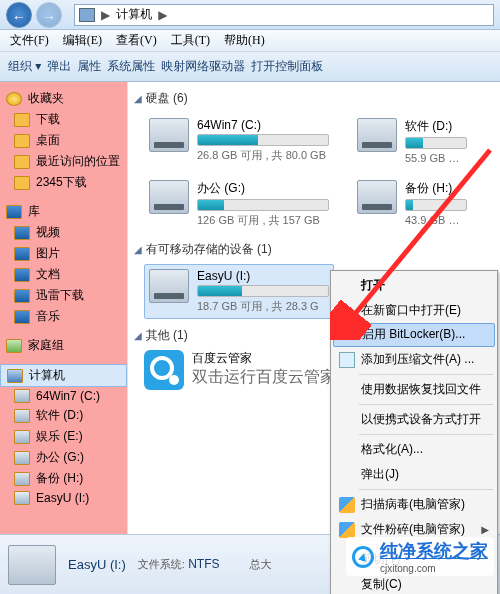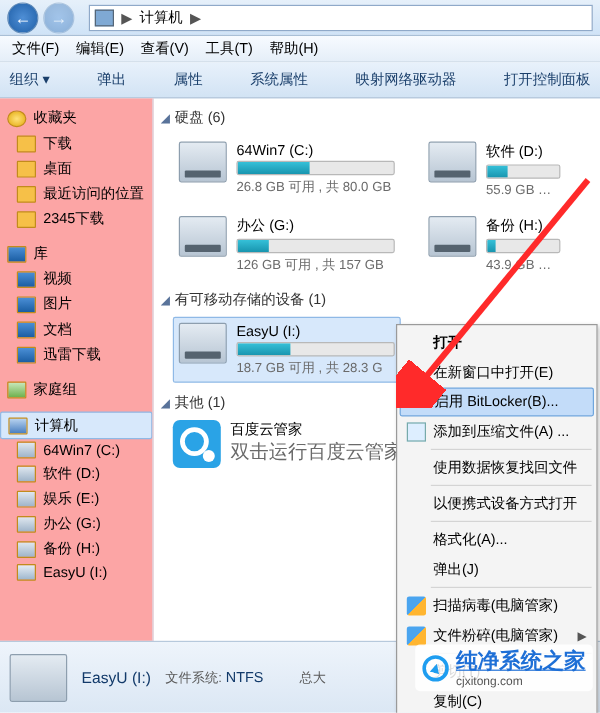--- a/index.html
+++ b/index.html
@@ -6,22 +6,22 @@
 body { width:500px; height:594px; overflow:hidden; background:#fff; position:relative; font-size:12px; }
 .win-top { height:30px; background:linear-gradient(#e6f0fa,#cfe3f7); display:flex; align-items:center; padding:0 6px; border-bottom:1px solid #a9bfd6; }
 .nav-btn { width:26px; height:26px; border-radius:50%; border:1px solid #5f89b7; background:radial-gradient(#4f8fd6,#1f5fa7); color:#fff; display:flex; align-items:center; justify-content:center; margin-right:4px; font-size:14px; }
 .nav-btn.fwd { opacity:.4; }
 .nav-sep { width:8px; }
 .addr { flex:1; height:22px; background:#fff; border:1px solid #8fa9c9; display:flex; align-items:center; padding:0 4px; gap:6px; }
 .addr .glyph { width:16px; height:14px; background:#7fa9d4; border:1px solid #567; }
 .addr .crumb { color:#000; }
 .addr .tri { color:#555; }
 .menubar { height:22px; background:linear-gradient(#f7fbff,#e5eef8); border-bottom:1px solid #cdd9e6; display:flex; align-items:center; padding:0 4px; gap:2px; }
-.menubar span { padding:15px 6px; }
-.toolbar { height:30px; background:linear-gradient(#e8f1fb,#d2e3f4); border-bottom:1px solid #a9bfd6; display:flex; align-items:center; padding:0 8px; gap:24px; color:#1a3f6b;justify-content:space-between; }
+.menubar span { padding:15px 6px;font-family:Liberation Serif, serif; }
+.toolbar { height:30px; background:linear-gradient(#e8f1fb,#d2e3f4); border-bottom:1px solid #a9bfd6; display:flex; align-items:center; padding:0 8px; gap:6px; color:#1a3f6b; }
 .toolbar span { white-space:nowrap; }
 .main { display:flex; height:calc(594px - 30px - 22px - 30px - 60px); }
 .sidebar { width:128px; border-right:1px solid #d9e3ee; background:#fca5a5; overflow:hidden; padding:6px 0; }
 .sb-group { margin-bottom:8px; }
 .sb-row { display:flex; align-items:center; gap:6px; padding:2px 8px 2px 14px; white-space:nowrap; }
 .sb-row.head { padding-left:6px; font-weight:400; }
 .sb-row.sel { background:#d7e8fb; border:1px solid #8fb9e6; border-radius:2px; }
 .sb-ico { width:16px; height:14px; background:#f6c048; border:1px solid #c28b1c; border-radius:1px; flex-shrink:0; }
 .sb-ico.star { background:radial-gradient(#ffe17a,#e3a90c); border-radius:50%; }
 .sb-ico.lib { background:linear-gradient(#4b8fd6,#1a5da2); }
@@ -141,20 +141,24 @@
           <span>图片</span>
         </div>
       <div class="sb-row">
           <span class="sb-ico lib"></span>
           <span>文档</span>
         </div>
       <div class="sb-row">
           <span class="sb-ico lib"></span>
           <span>迅雷下载</span>
         </div>
+      <div class="sb-row">
+          <span class="sb-ico lib"></span>
+          <span>音乐</span>
+        </div>
     </div>
     <div class="sb-group">
       <div class="sb-row head">
           <span class="sb-ico grp"></span>
           <span>家庭组</span>
         </div>
     </div>
     <div class="sb-group">
       <div class="sb-row head sel">
           <span class="sb-ico pc"></span>

